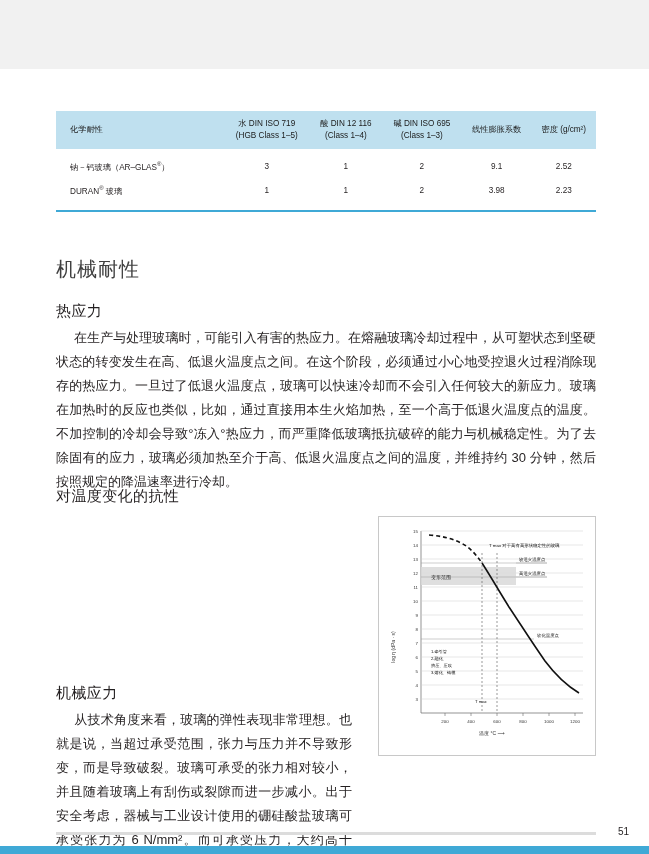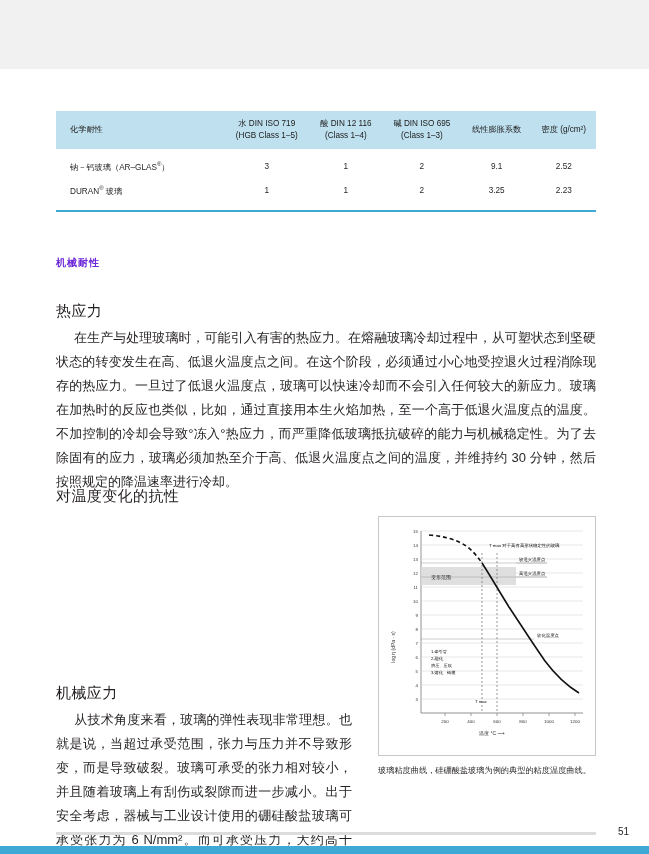--- a/index.html
+++ b/index.html
@@ -39,21 +39,21 @@
   table.chem tbody td{
     padding:6px 4px;text-align:center;font-size:8.2px;color:#231f20;
   }
   table.chem tbody td.first{text-align:left;padding-left:14px;}
   table.chem tbody tr:first-child td{padding-top:12px;}
   .tbl-bottom{height:2px;background:#3fa9d6;width:540px;margin-top:8px;}
   sup.sup{font-size:6px;vertical-align:super;}
 
   
   .h-section{
-    position:absolute;font-size:10px;color:#6d28d9;font-weight:bold;
+    position:absolute;font-size:20px;color:#404040;font-weight:normal;
     letter-spacing:1px;
   }
   .h-sub{
     position:absolute;font-size:15px;color:#231f20;font-weight:normal;
     letter-spacing:0.4px;
   }
   .para{
     position:absolute;font-size:13px;line-height:1.85;color:#231f20;
     text-align:justify;text-justify:inter-ideograph;
   }
@@ -118,21 +118,21 @@
           <td>1</td>
           <td>2</td>
           <td>9.1</td>
           <td>2.52</td>
         </tr>
         <tr>
           <td class="first"><span>DURAN</span><sup class="sup">®</sup><span> 玻璃</span></td>
           <td>1</td>
           <td>1</td>
           <td>2</td>
-          <td>3.25</td>
+          <td>3.98</td>
           <td>2.23</td>
         </tr>
       </tbody>
     </table>
     <div class="tbl-bottom"></div>
   </div>
 
   <div class="h-section" style="left:56px;top:256px;">机械耐性</div>
 
   <div class="h-sub" style="left:56px;top:302px;">热应力</div>
@@ -233,20 +233,19 @@
           <text x="66" y="206">200</text>
           <text x="92" y="206">400</text>
           <text x="118" y="206">600</text>
           <text x="144" y="206">800</text>
           <text x="170" y="206">1000</text>
           <text x="196" y="206">1200</text>
         </g>
         <text x="100" y="218" font-family="Liberation Sans, sans-serif" font-size="5" fill="#333">温度 °C ⟶</text>
       </svg>
     </div>
-    <div class="fig-cap">玻璃粘度曲线，硅硼酸盐玻璃为例的典型的粘度温度曲线。</div>
   </div>
 
   <div class="footer-rule"></div>
   <div class="pagenum">51</div>
   <div class="footer-bar"></div>
 
 </div>
 
 </body></html>

